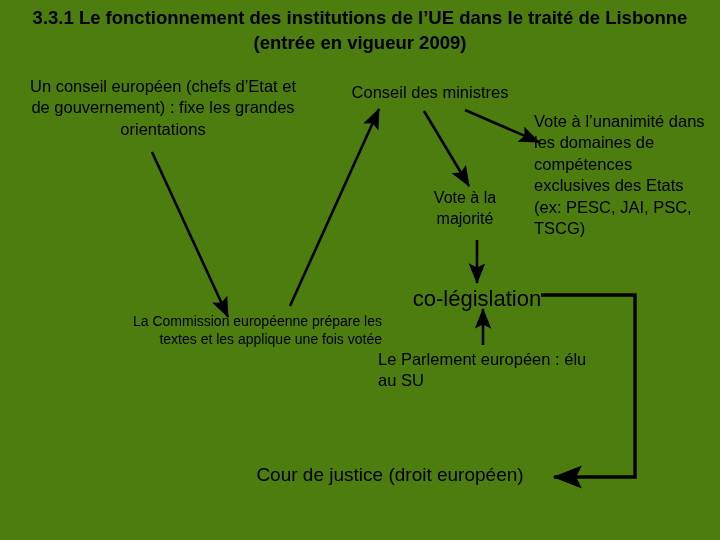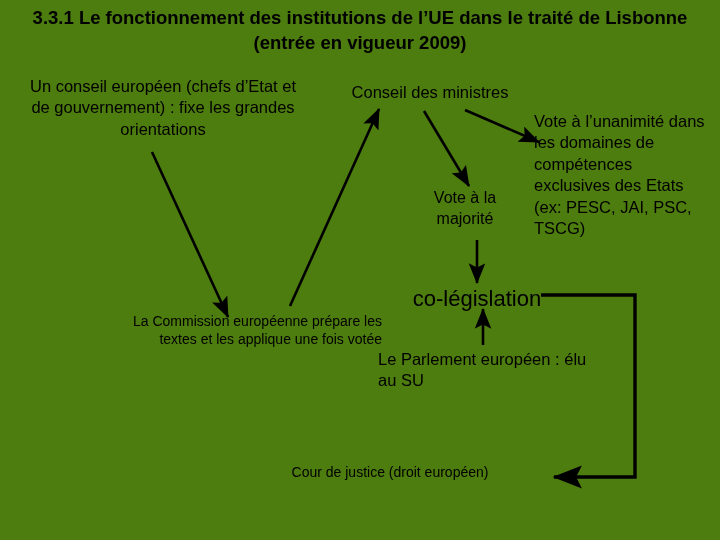--- a/index.html
+++ b/index.html
@@ -105,21 +105,21 @@
     text-align: left;
     font-size: 16.5px;
   }
 
   
   #node-cour-justice {
     left: 230px;
     top: 463px;
     width: 320px;
     text-align: center;
-    font-size: 14px;
+    font-size: 19px;
   }
 </style>
 </head>
 <body>
 
 <div id="slide">
 
   <svg id="arrow-layer" viewBox="0 0 720 540" width="720" height="540">
     <defs>
       <marker id="ah" markerWidth="9" markerHeight="9" refX="7.6" refY="3.2" orient="auto" markerUnits="strokeWidth">

